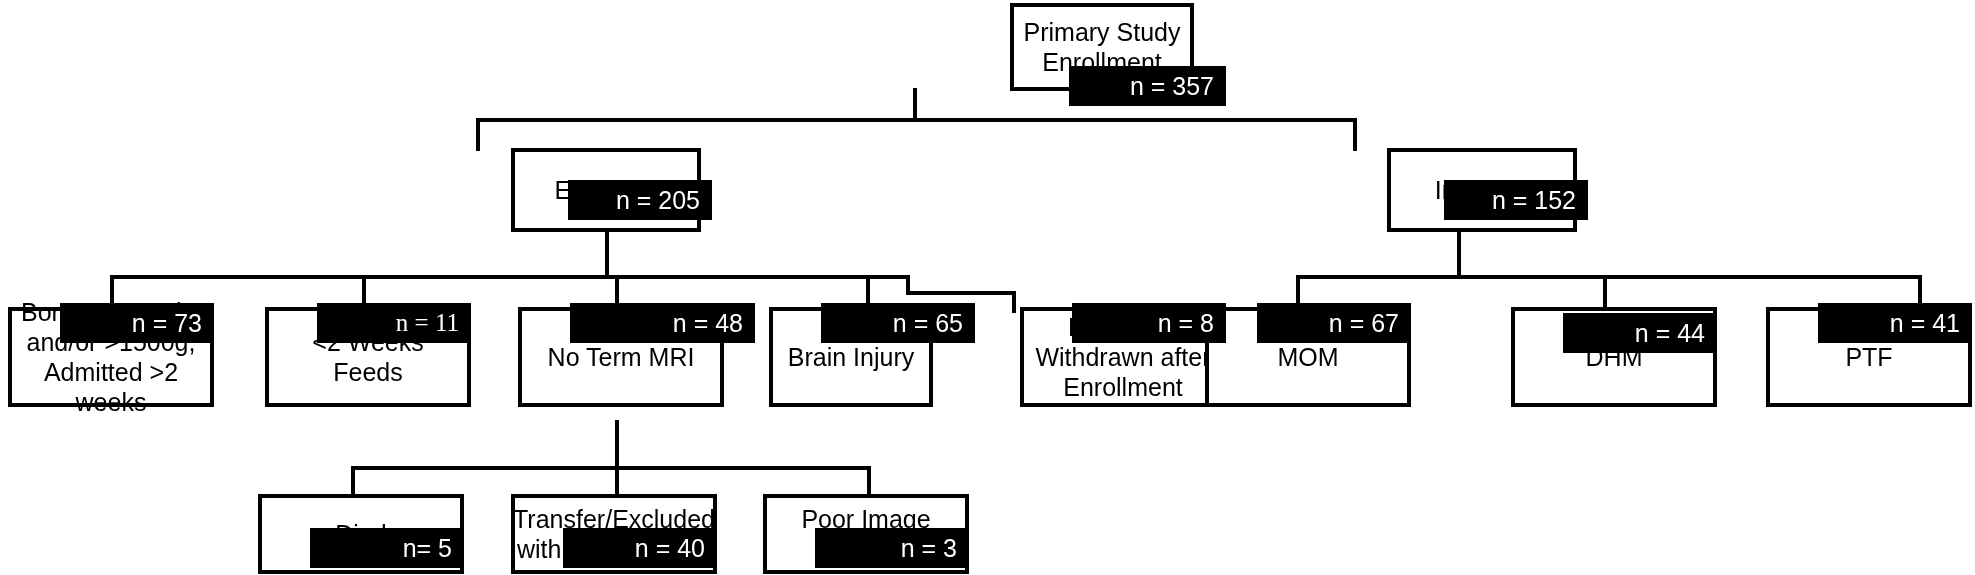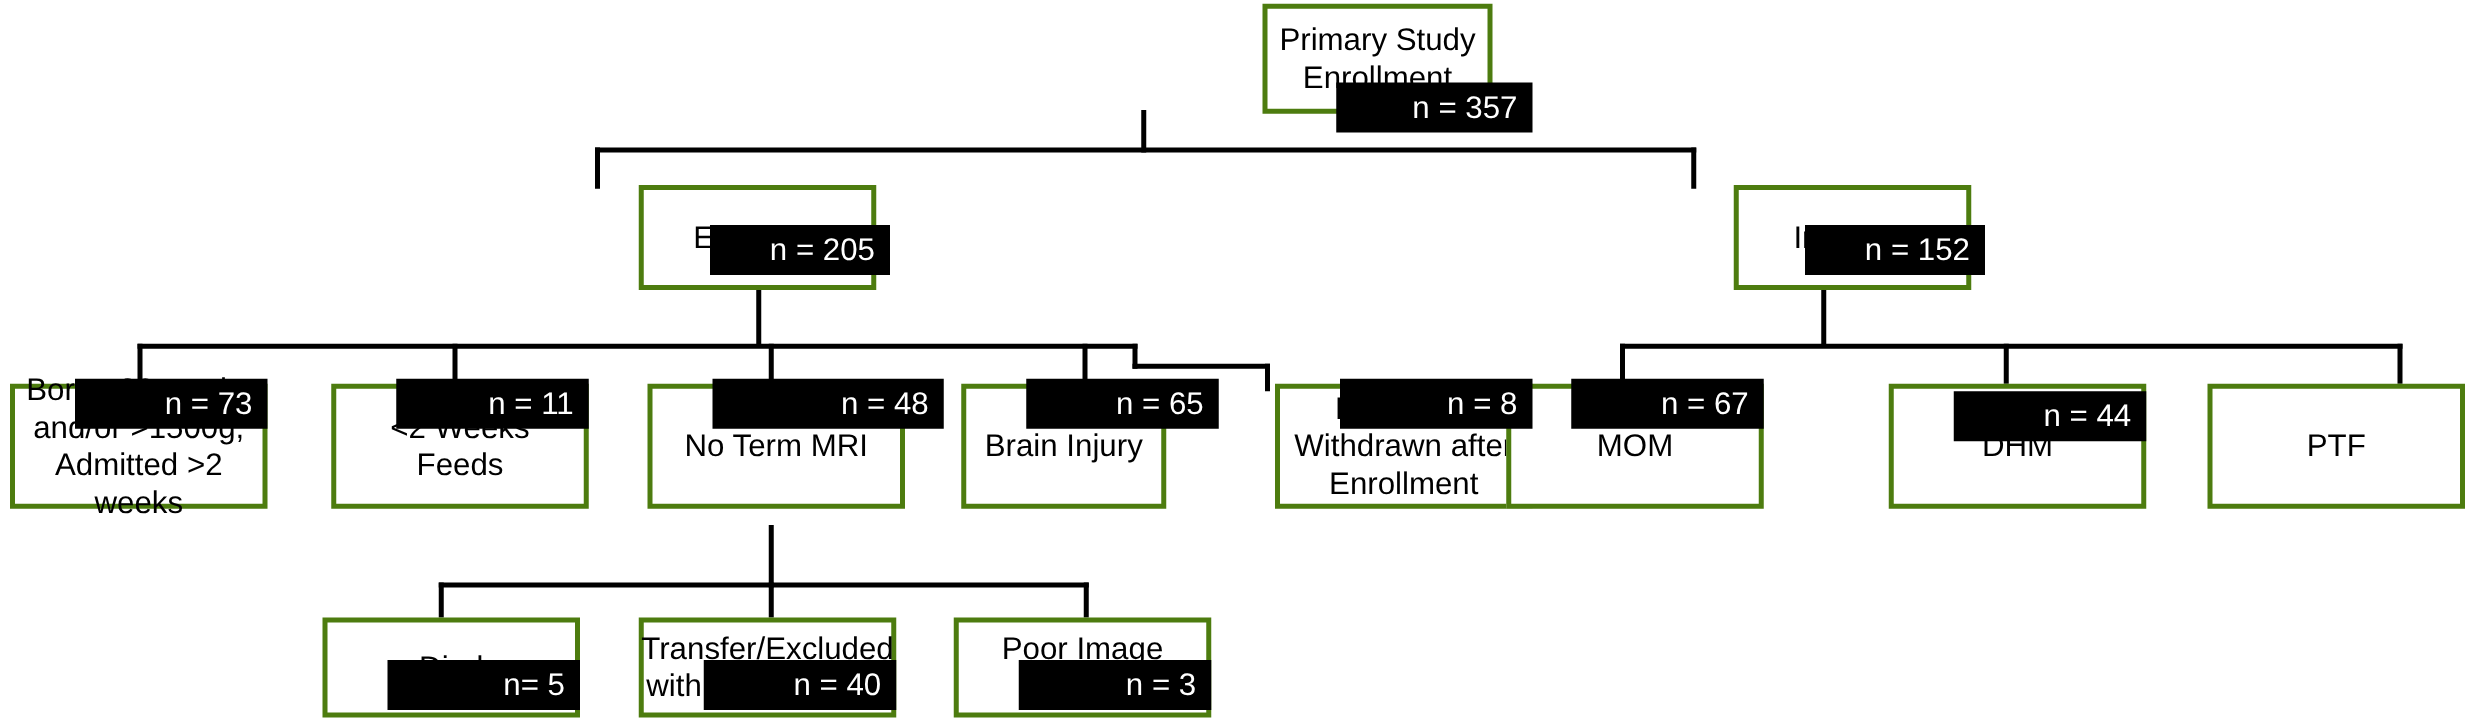--- a/index.html
+++ b/index.html
@@ -18,21 +18,21 @@
   
   .line {
     position: absolute;
     background: #000000;
   }
   
   .node {
     position: absolute;
     box-sizing: border-box;
     background: #ffffff;
-    border: 4px solid #4d7c0f;
+    border: 4px solid #000000;
     display: flex;
     align-items: center;
     justify-content: center;
     text-align: center;
     z-index: 5;
   }
   .node-label {
     font-size: 25px;
     line-height: 30px;
     color: #000000;
@@ -105,21 +105,21 @@
   <div class="node" style="left:8px; top:307px; width:206px; height:100px;">
     <span class="node-label">Born &gt;32 weeks
 and/or &gt;1500g,
 Admitted &gt;2 weeks</span>
   </div>
   <div class="ntag" style="left:60px; top:300px; top:303px; width:154px; top:303px;">n = 73</div>
 
   <div class="node" style="left:265px; top:307px; width:206px; height:100px;">
     <span class="node-label">&lt;2 Weeks Feeds</span>
   </div>
-  <div class="ntag" style="left:317px; top:303px; width:154px;">n = 11</div>
+  <div class="ntag" style="left:317px; top:303px; width:154px;font-family:Liberation Serif, serif;">n = 11</div>
 
   <div class="node" style="left:518px; top:307px; width:206px; height:100px;">
     <span class="node-label">No Term MRI</span>
   </div>
   <div class="ntag" style="left:570px; top:303px; width:185px;">n = 48</div>
 
   <div class="node" style="left:769px; top:307px; width:164px; height:100px;">
     <span class="node-label">Brain Injury</span>
   </div>
   <div class="ntag" style="left:821px; top:303px; width:154px;">n = 65</div>
@@ -137,20 +137,21 @@
   <div class="ntag" style="left:1257px; top:303px; width:154px;">n = 67</div>
 
   <div class="node" style="left:1511px; top:307px; width:206px; height:100px;">
     <span class="node-label">DHM</span>
   </div>
   <div class="ntag" style="left:1563px; top:303px; width:154px;margin-top:10px;">n = 44</div>
 
   <div class="node" style="left:1766px; top:307px; width:206px; height:100px;">
     <span class="node-label">PTF</span>
   </div>
+  <div class="ntag" style="left:1818px; top:303px; width:154px;">n = 41</div>
 
   <div class="node" style="left:258px; top:494px; width:206px; height:80px;">
     <span class="node-label">Died</span>
   </div>
   <div class="ntag" style="left:310px; top:528px; width:154px;">n= 5</div>
 
   <div class="node" style="left:511px; top:494px; width:206px; height:80px;">
     <span class="node-label">Transfer/Excluded
 with no Term MRI</span>
   </div>

